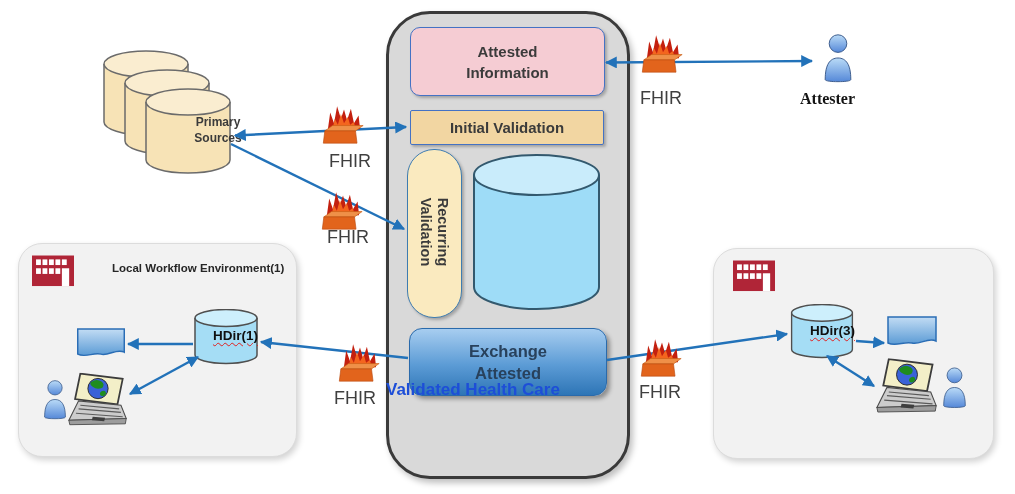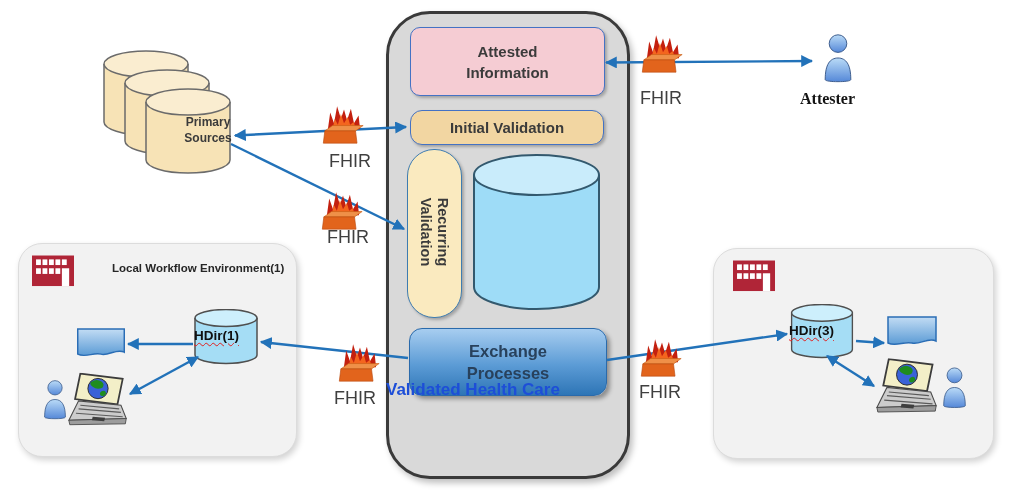--- a/index.html
+++ b/index.html
@@ -13,21 +13,21 @@
       border:3px solid #3a3a3a;border-radius:44px;box-shadow:3px 4px 6px rgba(0,0,0,.25);z-index:10;}
   .lwe-panel{width:277px;height:212px;background:#f2f2f2;border:1px solid #dcdcdc;
       border-radius:24px;box-shadow:2px 3px 6px rgba(0,0,0,.18);z-index:10;}
 
   
   .attested{left:410px;top:27px;width:193px;height:67px;background:#f5ccd3;border:1.5px solid #4472c4;
       border-radius:10px;box-shadow:2px 2px 3px rgba(0,0,0,.25);z-index:20;
       display:flex;align-items:center;justify-content:center;text-align:center;
       font-weight:bold;font-size:15px;line-height:21px;color:#3b3b3b;}
   .initial{left:410px;top:110px;width:192px;height:33px;background:#f2d6a2;border:1.5px solid #4472c4;
-      border-radius:12px;box-shadow:2px 2px 3px rgba(0,0,0,.25);z-index:20;
+      border-radius:2px;box-shadow:2px 2px 3px rgba(0,0,0,.25);z-index:20;
       display:flex;align-items:center;justify-content:center;
       font-weight:bold;font-size:15px;color:#3b3b3b;}
   .pill{left:407px;top:149px;width:53px;height:167px;background:#faeabf;border:1.5px solid #3e7cb1;
       border-radius:27px;box-shadow:2px 2px 3px rgba(0,0,0,.25);z-index:20;}
   .recurring-label{left:353px;top:214px;width:160px;height:36px;transform:rotate(90deg);
       text-align:center;font-weight:bold;font-size:14.5px;line-height:17px;color:#3b3b3b;z-index:21;}
   .core-label{left:472px;top:233px;width:129px;text-align:center;font-weight:bold;font-size:16px;
       color:#1d1d1d;z-index:21;}
   .exchange{left:409px;top:328px;width:196px;height:66px;border-radius:13px;
       background:linear-gradient(180deg,#a7cdf0 0%,#5b9bd5 55%,#2e75b6 100%);
@@ -35,24 +35,24 @@
       display:flex;align-items:center;justify-content:center;text-align:center;
       font-weight:bold;font-size:16.5px;line-height:22px;color:#28415c;}
   .caption{left:386px;top:377px;width:238px;text-align:left;font-weight:bold;font-size:17px;
       line-height:26px;color:#1d4ed8;z-index:21;}
   .squiggle{text-decoration:underline;text-decoration-style:wavy;text-decoration-color:#e02020;
       text-decoration-thickness:1px;text-underline-offset:2px;}
 
   
   .fhir-label{width:70px;text-align:center;font-size:18px;color:#3f3f3f;z-index:45;}
   .attester-label{left:800px;top:90px;width:90px;text-align:left;font-weight:bold;font-size:16px;color:#141414;z-index:45;font-family:Liberation Serif, serif;}
-  .ps-label{left:130px;top:114px;width:84px;text-align:center;font-weight:bold;font-size:12px;
+  .ps-label{left:140px;top:114px;width:84px;text-align:center;font-weight:bold;font-size:12px;
       line-height:16px;color:#3b3b3b;z-index:22;padding-left:36px;}
   .lwe-title{font-weight:bold;font-size:11.5px;color:#262626;z-index:22;}
-  .hdir-label{text-align:left;font-weight:bold;font-size:13.5px;color:#101010;z-index:25;}
+  .hdir-label{text-align:right;font-weight:bold;font-size:13.5px;color:#101010;z-index:25;}
 
   .z20{z-index:20;} .z40{z-index:40;}
   svg.arrows{left:0;top:0;z-index:30;pointer-events:none;}
 </style>
 </head>
 <body>
 
 <svg width="0" height="0" style="position:absolute" aria-hidden="true">
   <defs>
     <linearGradient id="gDoc" x1="0" y1="0" x2="0" y2="1">
@@ -124,21 +124,21 @@
   <div class="abs pill"></div>
   <div class="abs recurring-label prewrap">Recurring
 Validation</div>
 
   <svg class="abs z20" style="left:472px;top:153px;" width="129" height="162" viewBox="0 0 129 162">
     <path d="M2,22 v112 a62.5,22 0 0 0 125,0 v-112" fill="#9edcf7" stroke="#33596e" stroke-width="2"></path>
     <ellipse cx="64.5" cy="22" rx="62.5" ry="20" fill="#c9ecfb" stroke="#33596e" stroke-width="2"></ellipse>
   </svg>
 
   <div class="abs exchange prewrap">Exchange
-Processes</div>
+Attested</div>
 
   <div class="abs caption">
     <span>Validated Health Care</span><br>
   </div>
 
   <svg class="abs z20" style="left:103px;top:50px;" width="130" height="132" viewBox="0 0 130 132">
     <use href="#sym-cyl-tan" x="0" y="0" width="86" height="90"></use>
     <use href="#sym-cyl-tan" x="21" y="19" width="86" height="90"></use>
     <use href="#sym-cyl-tan" x="42" y="38" width="86" height="90"></use>
   </svg>

